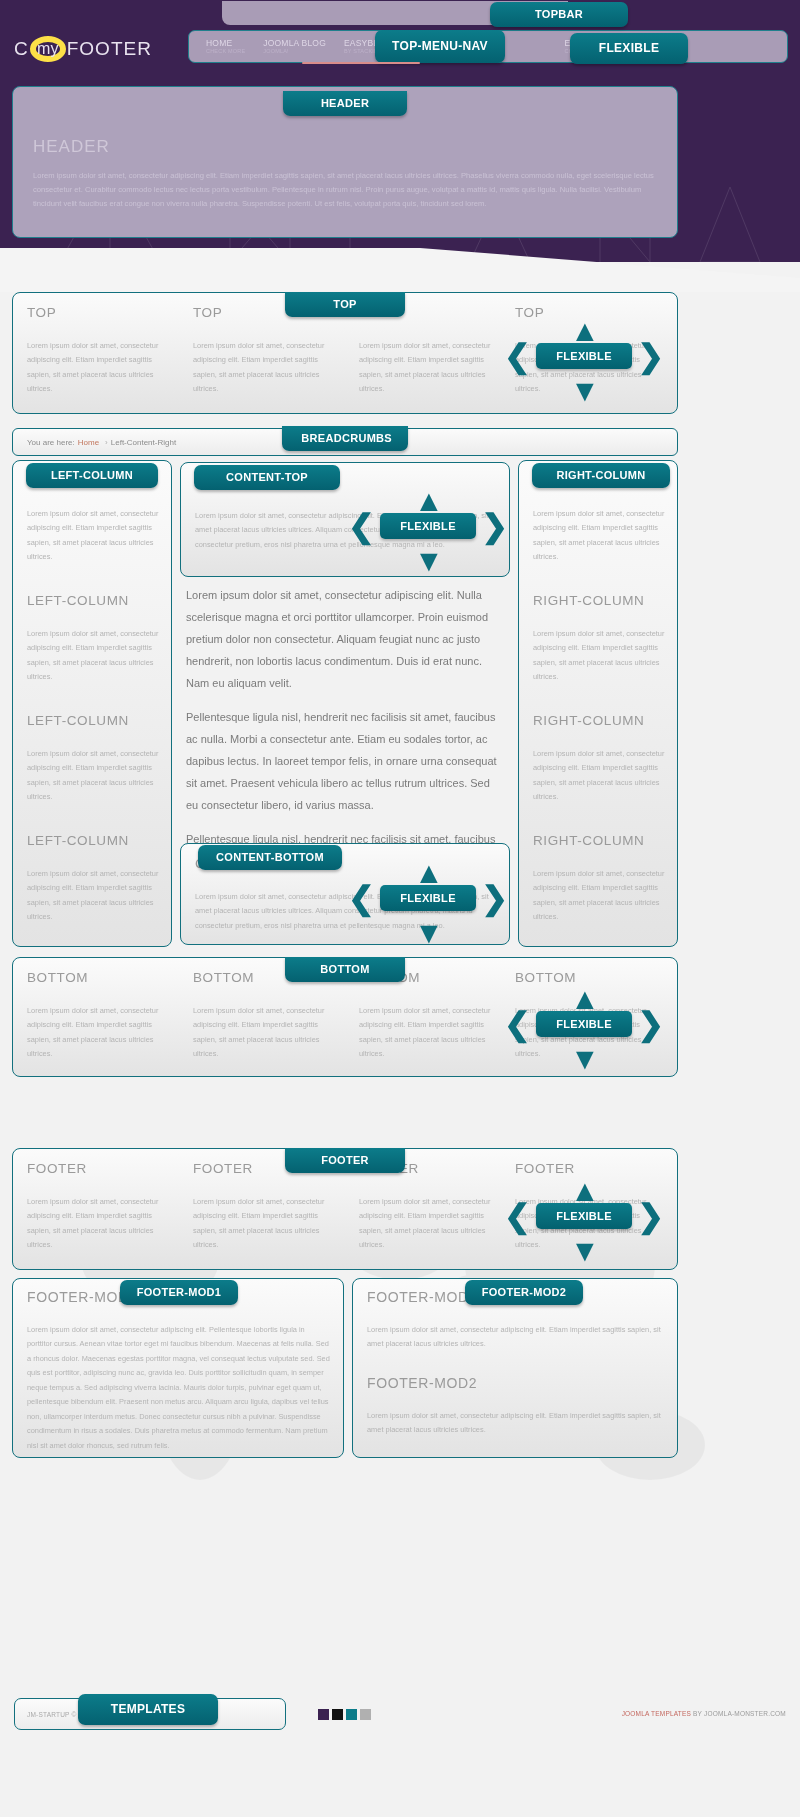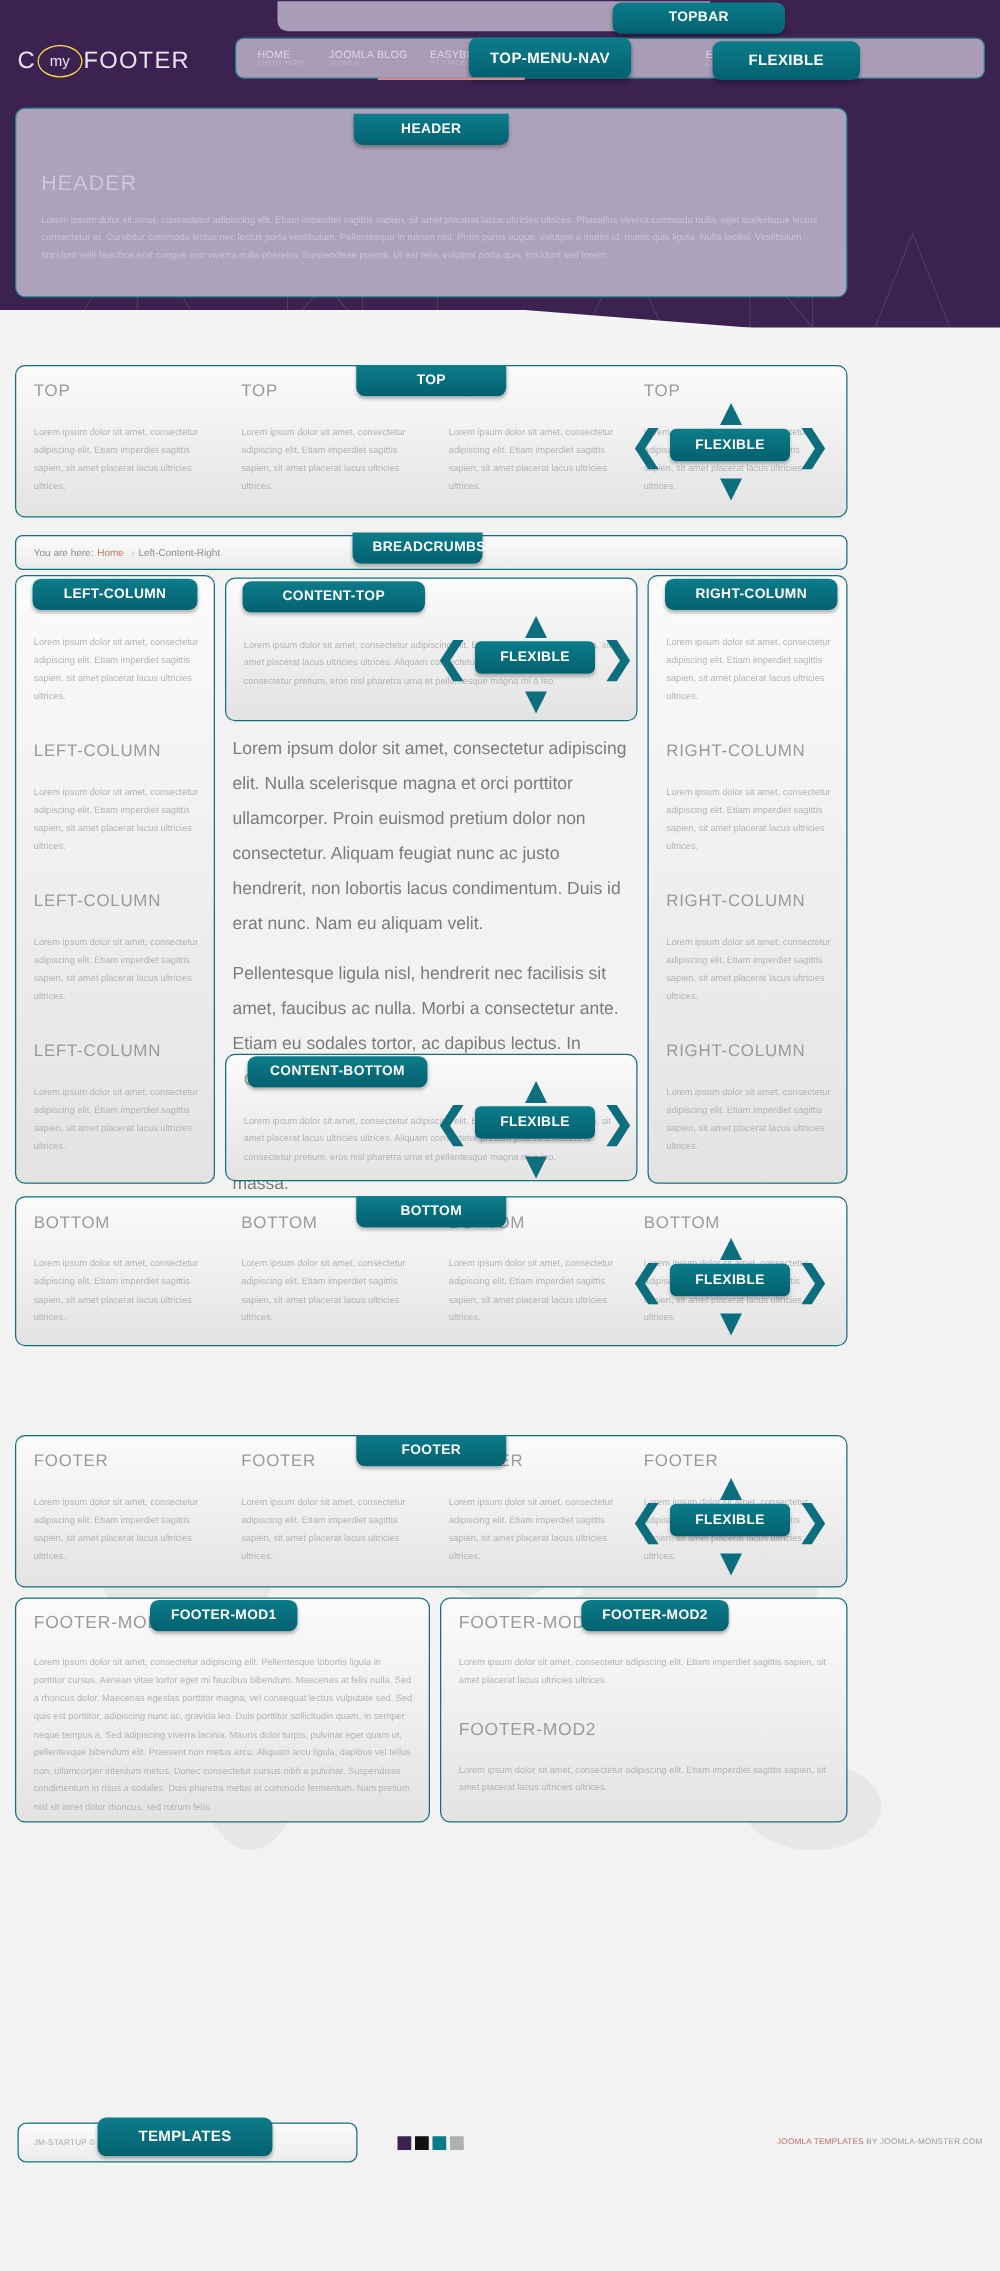--- a/index.html
+++ b/index.html
@@ -31,22 +31,22 @@
     opacity:.10;
   }
   #logo {
     position:absolute; left:14px; top:32px; width:180px; height:34px;
     color:#e9e3ef; font-size:19px; letter-spacing:1px;
     display:flex; align-items:center;
   }
   #logo .ell {
     display:inline-flex; align-items:center; justify-content:center;
     width:36px; height:26px; margin:0 1px;
-    border:1px solid #fde047; border-radius:50%;
-    font-size:12px; letter-spacing:0;
+    border:6px solid #fde047; border-radius:50%;
+    font-size:16px; letter-spacing:0;
   }
 
   
   #topbar-strip {
     position:absolute; left:222px; top:1px; width:346px; height:24px;
     background:#a99cb6; border-radius:0 0 8px 8px;
   }
   #topbar-strip .tb-text {
     position:absolute; right:8px; top:6px; font-size:8px; color:#c6bdd0;
     white-space:nowrap;
@@ -124,21 +124,21 @@
   }
   #crumbs .hm { color:#c2785f; margin:0 3px; }
   #crumbs .sep { color:#b0b0b0; margin:0 3px; }
 
   
   #content-area { position:absolute; left:186px; top:584px; width:318px; }
   #content-area .ca-title {
     font-size:17px; color:#6f6f6f; letter-spacing:.8px; font-weight:normal;
     margin:0 0 12px 0;
   }
-  #content-area p { font-size:14px; line-height:2.0; color:#7b7b7b; margin:0 0 12px 0; }
+  #content-area p { font-size:11px; line-height:2.0; color:#7b7b7b; margin:0 0 12px 0; }
 
   
   #mapbg {
     position:absolute; left:0; top:1095px; width:800px; height:560px;
     opacity:.07; z-index:0;
   }
 
   
   #copyrow { position:absolute; left:0; top:1690px; width:800px; height:48px; z-index:30;}
   #copy-box {
@@ -249,21 +249,21 @@
   <span class="arr d">▼</span>
   <div class="fbtn">FLEXIBLE</div>
 </div>
 
 <div id="crumbs">
   <span>You are here:</span>
   <span class="hm">Home</span>
   <span class="sep">›</span>
   <span>Left-Content-Right</span>
 </div>
-<div class="badge" style="left:282px; top:426px; width:104px;">BREADCRUMBS</div>
+<div class="badge" style="left:282px; top:426px; width:126px;text-align:right;">BREADCRUMBS</div>
 
 <div class="box" style="left:12px; top:460px; width:160px; height:487px;">
   <div style="position:absolute; left:14px; top:12px; width:134px;">
     <div class="modtitle">LEFT-COLUMN</div>
     <div class="modtext" style="margin-top:19px;">Lorem ipsum dolor sit amet, consectetur adipiscing elit. Etiam imperdiet sagittis sapien, sit amet placerat lacus ultricies ultrices.</div>
   </div>
   <div style="position:absolute; left:14px; top:132px; width:134px;">
     <div class="modtitle">LEFT-COLUMN</div>
     <div class="modtext" style="margin-top:19px;">Lorem ipsum dolor sit amet, consectetur adipiscing elit. Etiam imperdiet sagittis sapien, sit amet placerat lacus ultricies ultrices.</div>
   </div>

